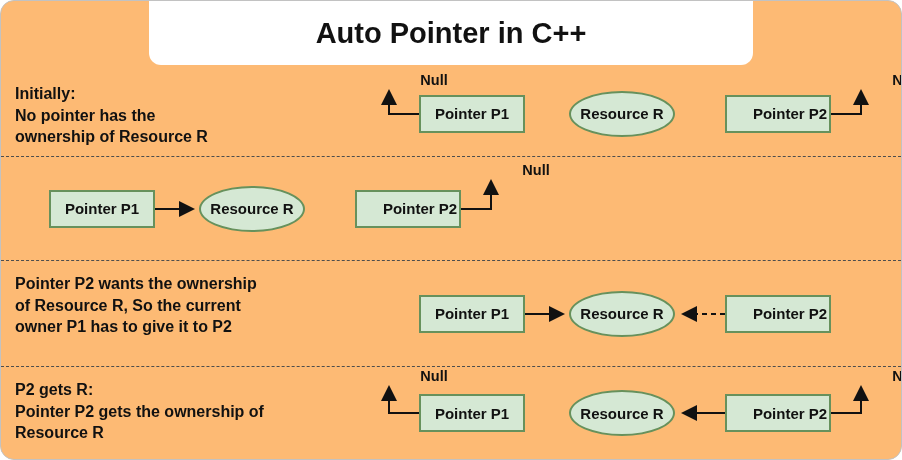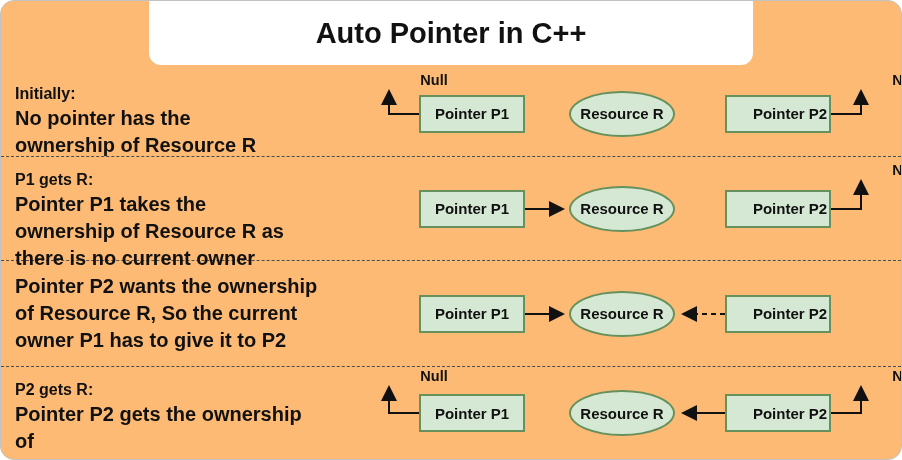--- a/index.html
+++ b/index.html
@@ -26,21 +26,21 @@
   .row-1 { height: 86px; }
   .row-2 { height: 104px; }
   .row-3 { height: 106px; }
   .row-4 { height: 92px; justify-content: space-between; }
   .row-text {
     width: 330px; box-sizing: border-box;
     padding: 12px 6px 0 14px;
     color: #111;
   }
   .row-heading { font-weight: 700; font-size: 16px; line-height: 1.35; }
-  .row-body { font-weight: 700; font-size: 20px; line-height: 1.35; white-space: pre-line; }
+  .row-body { font-weight: 700; font-size: 16px; line-height: 1.35; white-space: pre-line; }
   .row-diagram { position: relative; flex: 1; }
   .arrows { position: absolute; left: 0; top: 0; }
   .node {
     position: absolute; top: 50%; transform: translateY(-50%);
     width: 106px; box-sizing: border-box;
     display: flex; align-items: center; justify-content: center;
     background: #d5e8d4;
     border: 2px solid #67915c;
     font-weight: 700; font-size: 15px; color: #111;
   }
@@ -88,26 +88,20 @@
         </svg>
         <div class="null-label null-left">Null</div>
         <div class="node node-box pos-p1">Pointer P1</div>
         <div class="node node-ellipse pos-res">Resource R</div>
         <div class="node node-box pos-p2">Pointer P2</div>
         <div class="null-label null-right">Null</div>
       </div>
     </div>
 
     <div class="row row-2 row-sep">
-      <div class="row-text">
-        <div class="row-heading">P1 gets R:</div>
-        <div class="row-body">Pointer P1 takes the
-ownership of Resource R as
-there is no current owner</div>
-      </div>
       <div class="row-diagram">
         <svg class="arrows" width="572" height="104">
           <path class="arrow" d="M154 52 H192" marker-end="url(#arrowhead)"></path>
           <path class="arrow" d="M460 52 H490 V24" marker-end="url(#arrowhead)"></path>
         </svg>
         <div class="node node-box pos-p1">Pointer P1</div>
         <div class="node node-ellipse pos-res">Resource R</div>
         <div class="node node-box pos-p2">Pointer P2</div>
         <div class="null-label null-right" style="top:5px">Null</div>
       </div>

